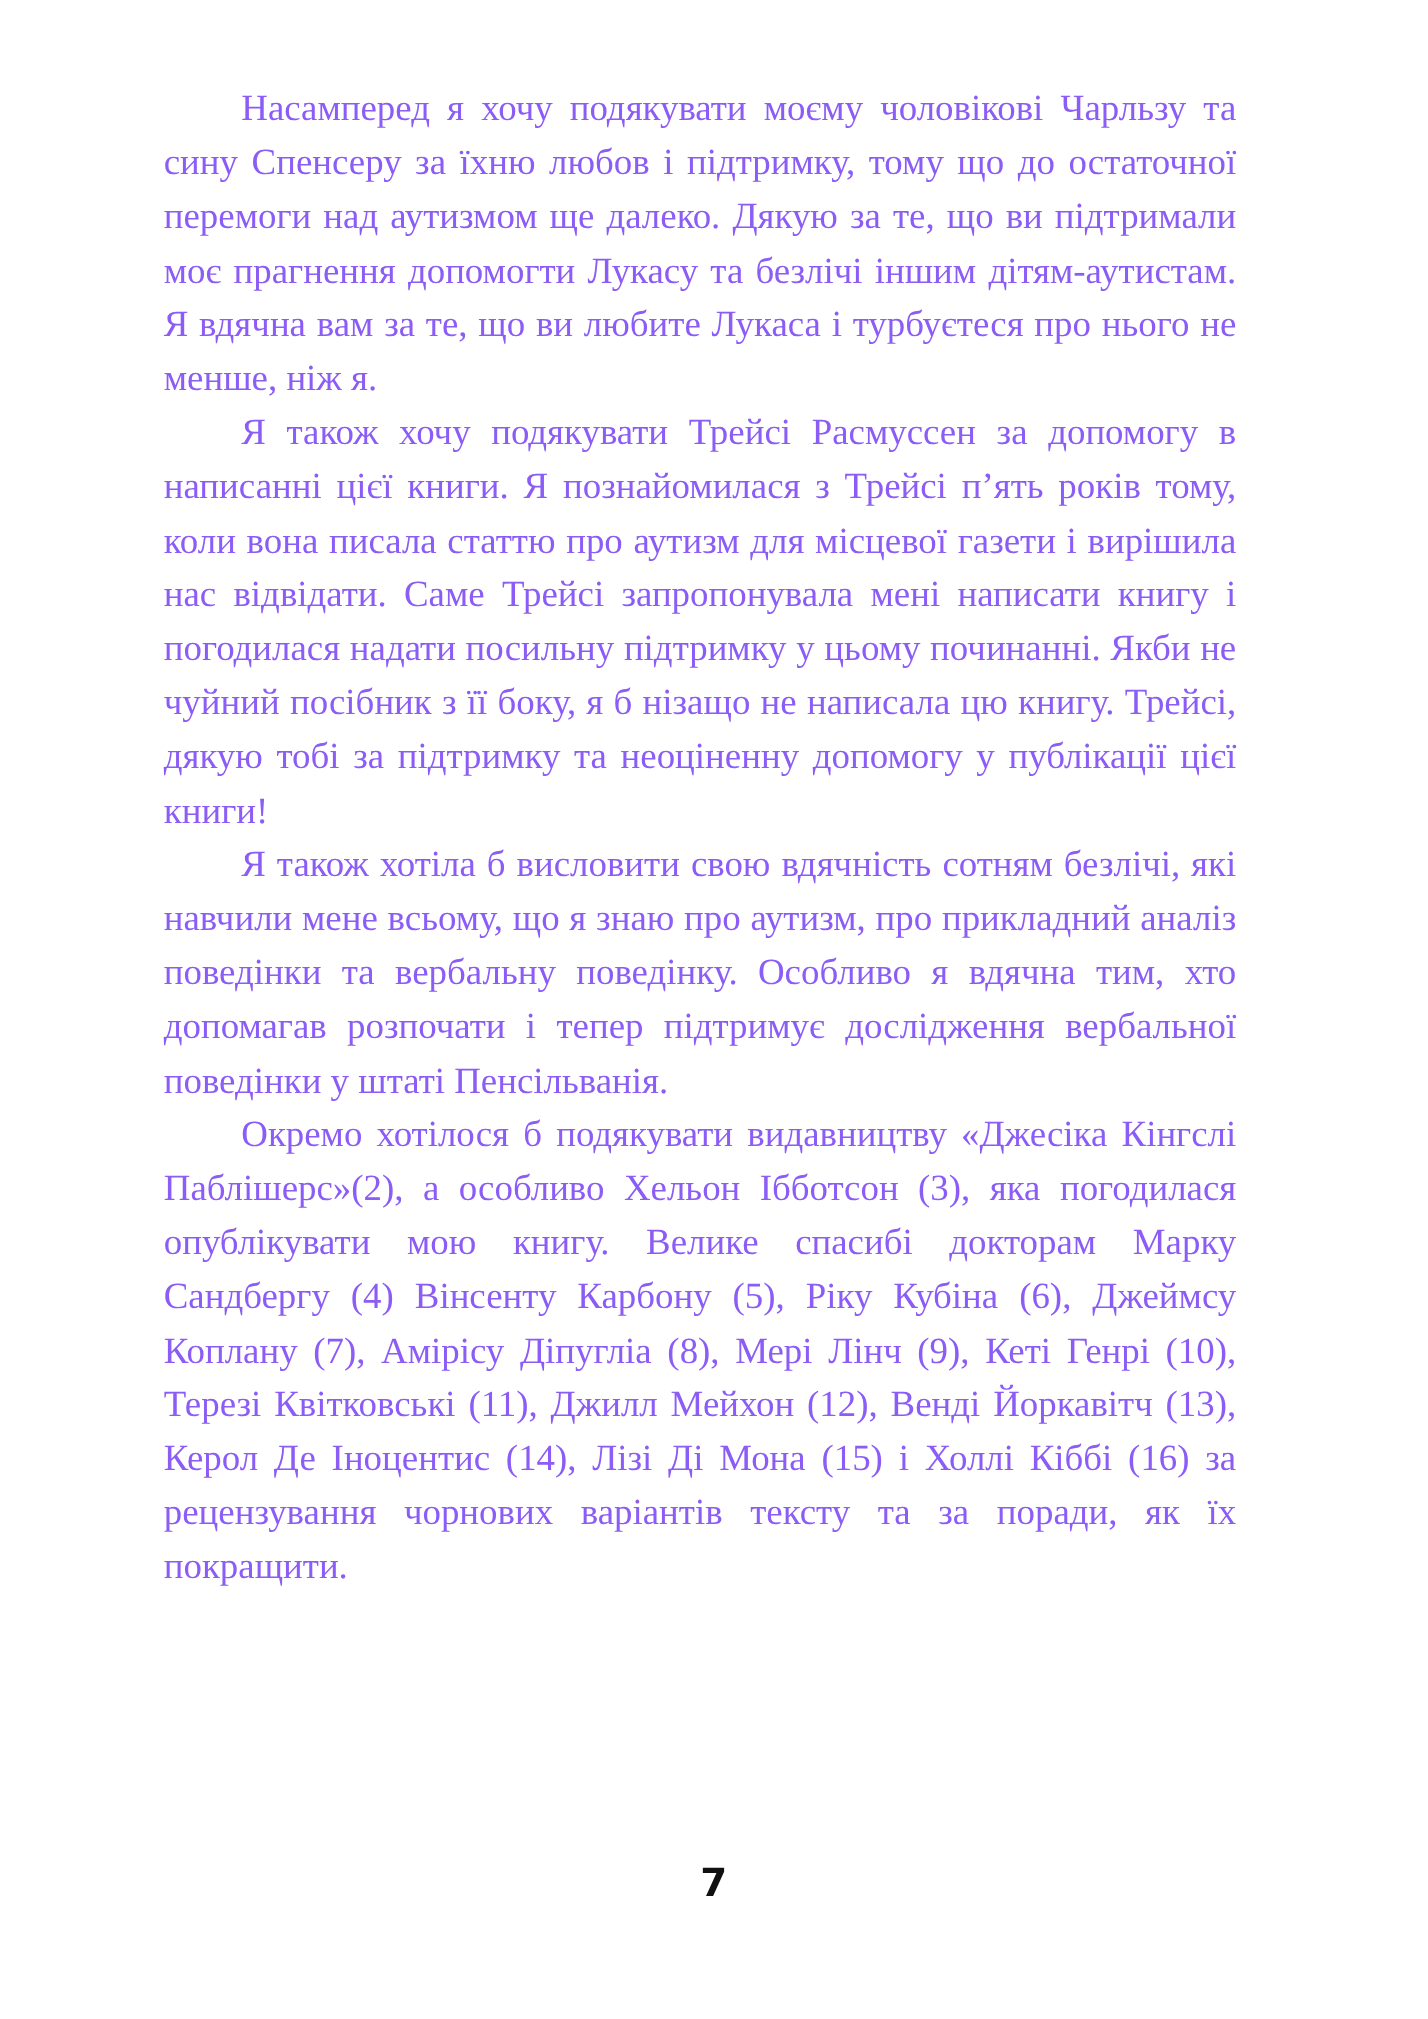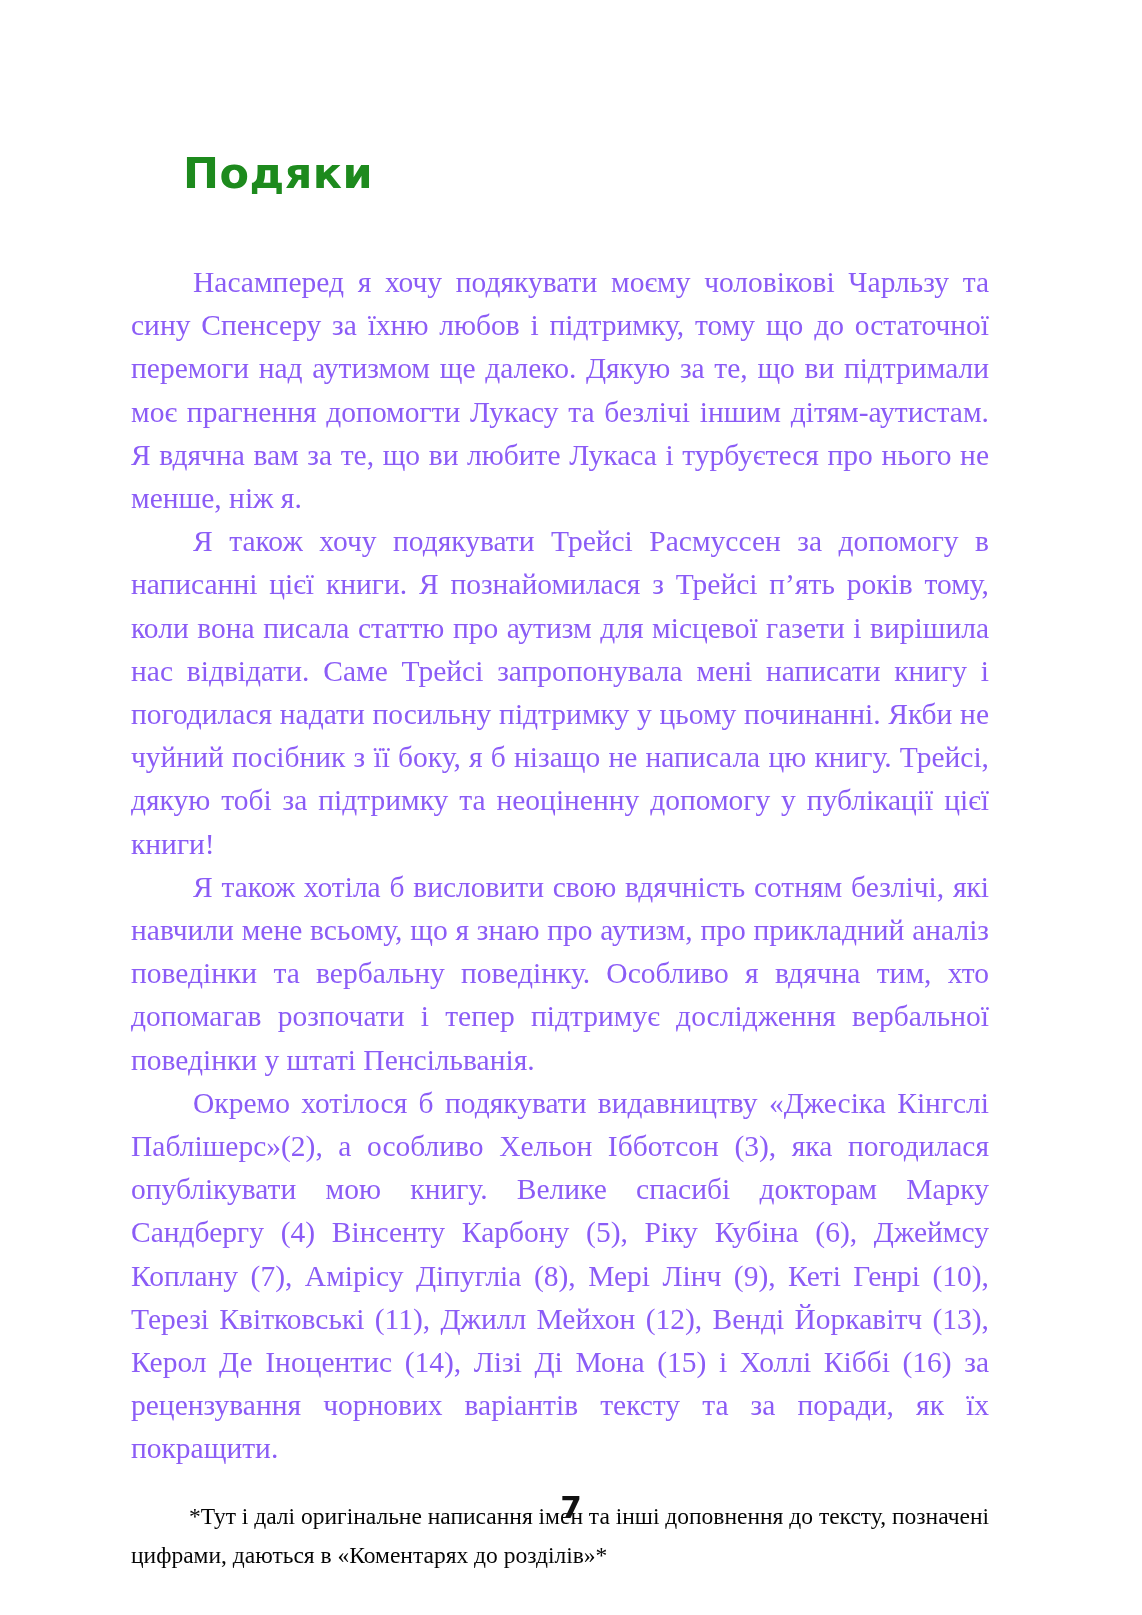--- a/index.html
+++ b/index.html
@@ -71,30 +71,26 @@
     color: #111111;
   }
 </style>
 </head>
 <body>
 
 <div class="page" style="background: rgb(255, 255, 255);">
 
   <div class="content">
 
-    <h1 class="chapter-title" style="color: rgb(29, 138, 29);">Подяки</h1>
 
     <div class="body-block">
       <p>Насамперед я хочу подякувати моєму чоловікові Чарльзу та сину Спенсеру за їхню любов і підтримку, тому що до остаточної перемоги над аутизмом ще далеко. Дякую за те, що ви підтримали моє прагнення допомогти Лукасу та безлічі іншим дітям-аутистам. Я вдячна вам за те, що ви любите Лукаса і турбуєтеся про нього не менше, ніж я.</p>
       <p>Я також хочу подякувати Трейсі Расмуссен за допомогу в написанні цієї книги. Я познайомилася з Трейсі п’ять років тому, коли вона писала статтю про аутизм для місцевої газети і вирішила нас відвідати. Саме Трейсі запропонувала мені написати книгу і погодилася надати посильну підтримку у цьому починанні. Якби не чуйний посібник з її боку, я б нізащо не написала цю книгу. Трейсі, дякую тобі за підтримку та неоціненну допомогу у публікації цієї книги!</p>
       <p>Я також хотіла б висловити свою вдячність сотням безлічі, які навчили мене всьому, що я знаю про аутизм, про прикладний аналіз поведінки та вербальну поведінку. Особливо я вдячна тим, хто допомагав розпочати і тепер підтримує дослідження вербальної поведінки у штаті Пенсільванія.</p>
       <p>Окремо хотілося б подякувати видавництву «Джесіка Кінгслі Паблішерс»(2),  а особливо Хельон Ібботсон (3), яка погодилася опублікувати мою книгу. Велике спасибі докторам Марку Сандбергу (4) Вінсенту Карбону (5), Ріку Кубіна (6), Джеймсу Коплану (7), Амірісу Діпугліа (8), Мері Лінч (9), Кеті Генрі (10), Терезі Квітковські (11), Джилл Мейхон (12), Венді Йоркавітч (13),  Керол Де Іноцентис (14), Лізі Ді Мона (15) і Холлі Кіббі (16) за рецензування чорнових варіантів тексту та за поради, як їх покращити.</p>
     </div>
 
-    <div class="footnote">
-      <p>*Тут і далі оригінальне написання імен та інші доповнення до тексту, позначені цифрами, даються в «Коментарях до розділів»*</p>
-    </div>
 
   </div>
 
   <div class="page-number">7</div>
 
 </div>
 
 </body></html>

